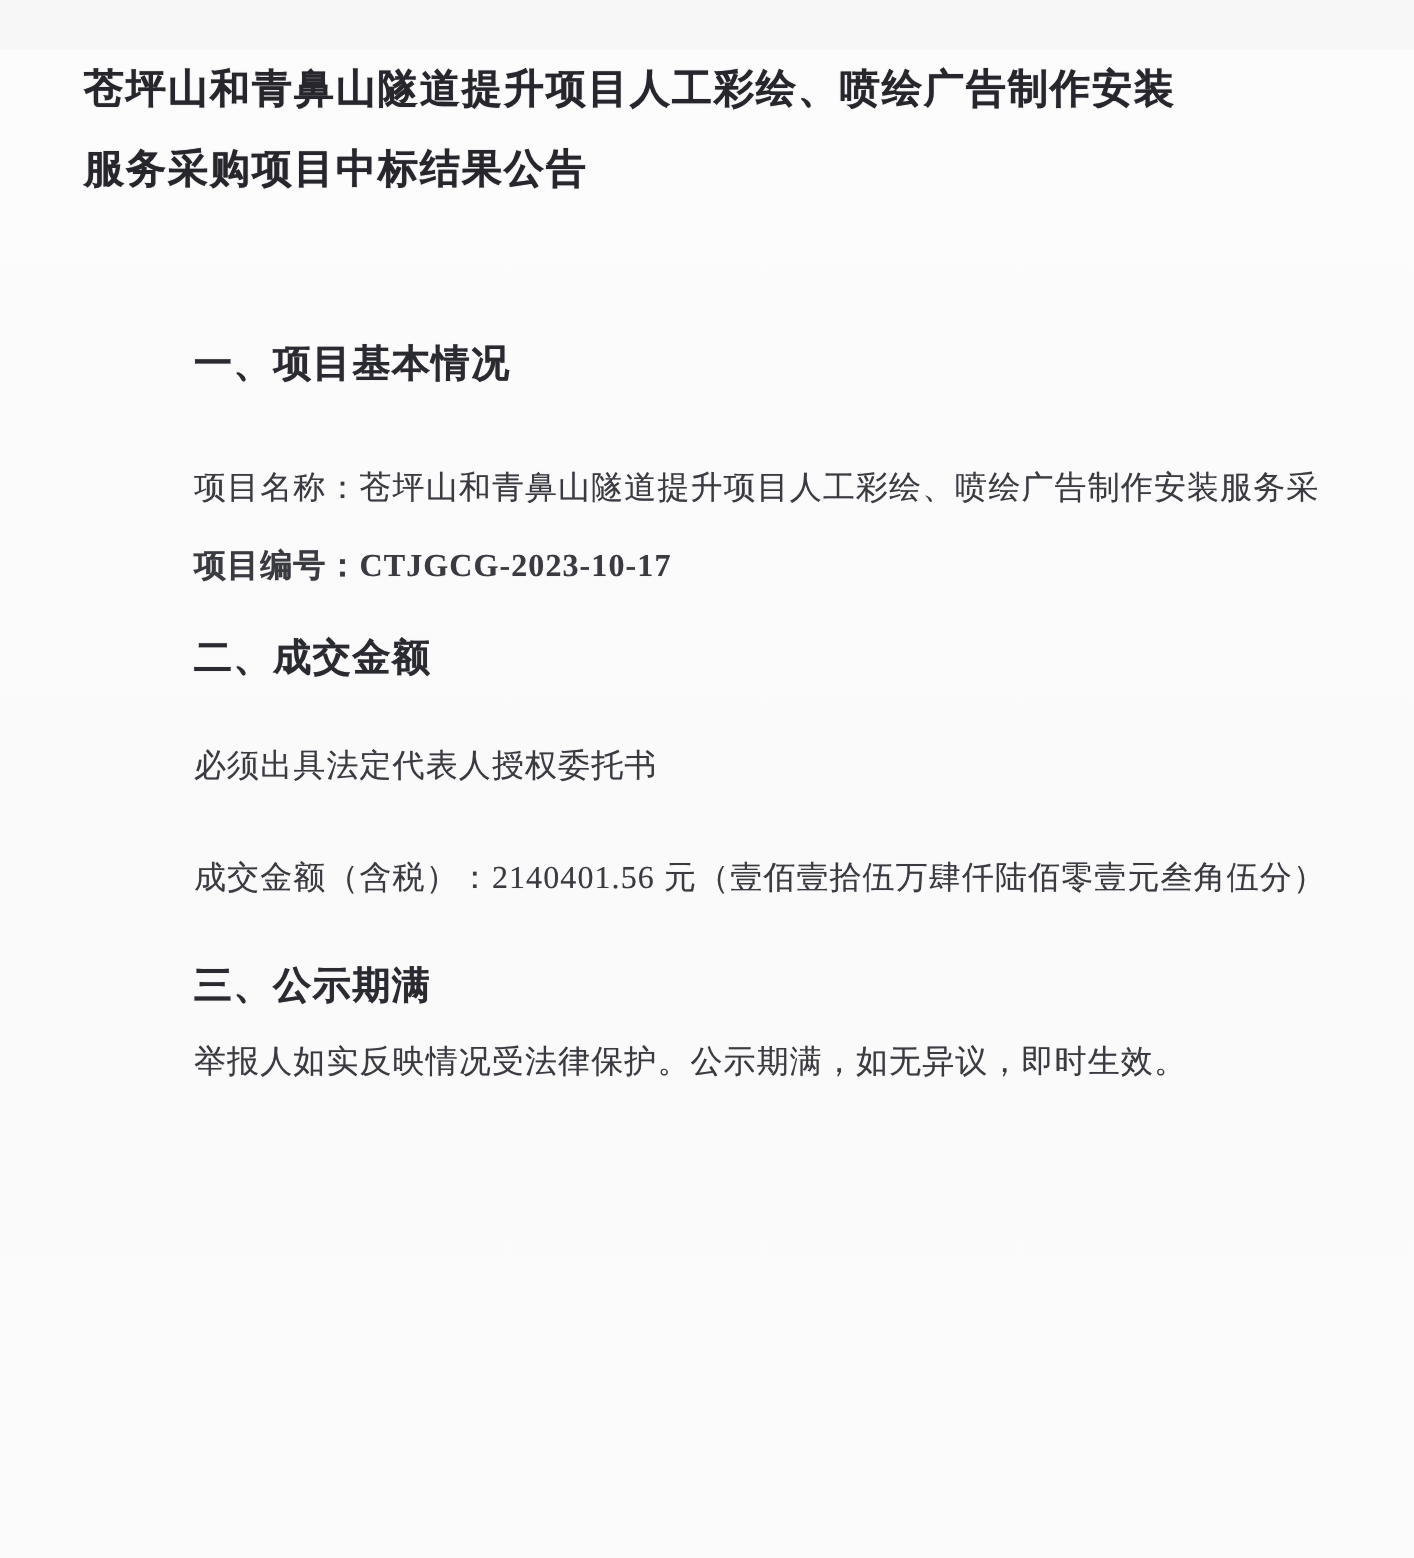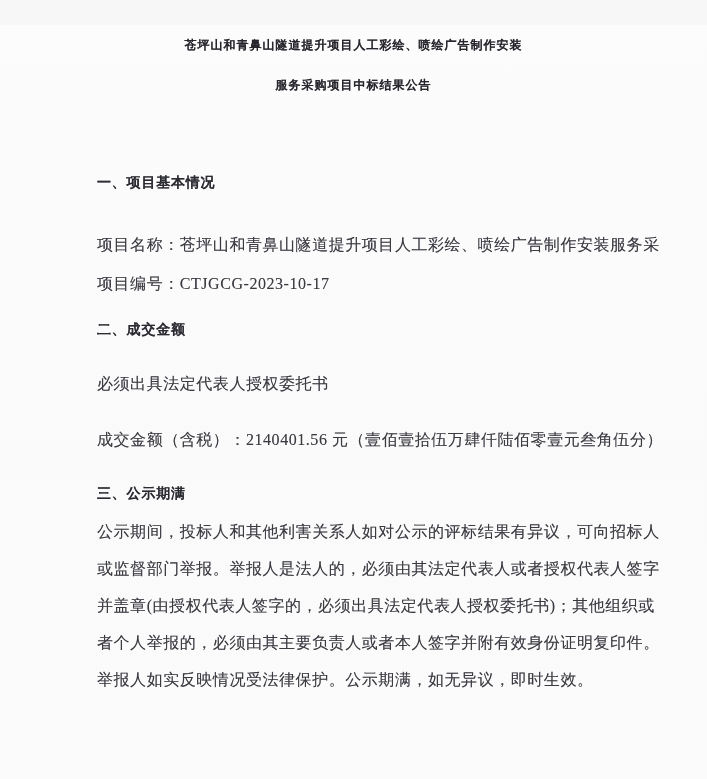--- a/index.html
+++ b/index.html
@@ -14,54 +14,54 @@
     position: relative;
     width: 707px;
     height: 779px;
     background: linear-gradient(180deg, #fcfcfc 0%, #fafafa 55%, #fbfbfb 100%);
     font-family: "Liberation Serif", "DejaVu Serif", serif;
     color: #33333a;
     box-sizing: border-box;
   }
   .doc-title {
     margin: 25px 42px 0 42px;
-    text-align: center;
-    font-size: 12px;
+    text-align: left;
+    font-size: 20px;
     font-weight: bold;
     line-height: 40px;
     color: #26262c;
     letter-spacing: 1px;
     text-shadow: 0 0 0.5px rgba(40,40,50,0.55);
   }
   .content {
     margin-left: 97px;
     margin-right: 56px;
   }
   .sec-heading {
-    font-size: 14px;
+    font-size: 19px;
     font-weight: bold;
     line-height: 38px;
     color: #2a2a31;
     letter-spacing: 0.8px;
     text-shadow: 0 0 0.4px rgba(40,40,50,0.5);
   }
   .para {
     font-size: 16px;
     line-height: 38px;
     letter-spacing: 0.55px;
     color: #3a3a41;
     text-shadow: 0 0 0.4px rgba(60,60,70,0.4);
   }
   .para.tight { line-height: 37px; }
   .mt-title-gap { margin-top: 59px; }
   .mt-24 { margin-top: 24px; }
   .mt-18 { margin-top: 18px; }
   .mt-16 { margin-top: 16px; }
   .mt-8  { margin-top: 8px; }
-  .mt-1  { margin-top: 1px; }
+  .mt-1  { margin-top: 1px; font-weight: bold; }
   .mt-0  { margin-top: 0; }
   .line { white-space: nowrap; }
 </style>
 </head>
 <body>
 
 <div class="page">
 
   <div class="doc-title">
     <div class="title-line">苍坪山和青鼻山隧道提升项目人工彩绘、喷绘广告制作安装</div>
@@ -86,25 +86,19 @@
       <div class="line">必须出具法定代表人授权委托书</div>
     </div>
 
     <div class="para mt-18">
       <div class="line">成交金额（含税）：2140401.56 元（壹佰壹拾伍万肆仟陆佰零壹元叁角伍分）</div>
     </div>
 
     <div class="sec-heading mt-16">三、公示期满</div>
 
 
-    <div class="para tight mt-0">
-      <div class="line">公示期间，投标人和其他利害关系人如对公示的评标结果有异议，可向招标人</div>
-      <div class="line">或监督部门举报。举报人是法人的，必须由其法定代表人或者授权代表人签字</div>
-      <div class="line">并盖章(由授权代表人签字的，必须出具法定代表人授权委托书)；其他组织或</div>
-      <div class="line">者个人举报的，必须由其主要负责人或者本人签字并附有效身份证明复印件。</div>
-    </div>
 
     <div class="para tight mt-0">
       <div class="line">举报人如实反映情况受法律保护。公示期满，如无异议，即时生效。</div>
     </div>
 
   </div>
 </div>
 
 </body></html>

